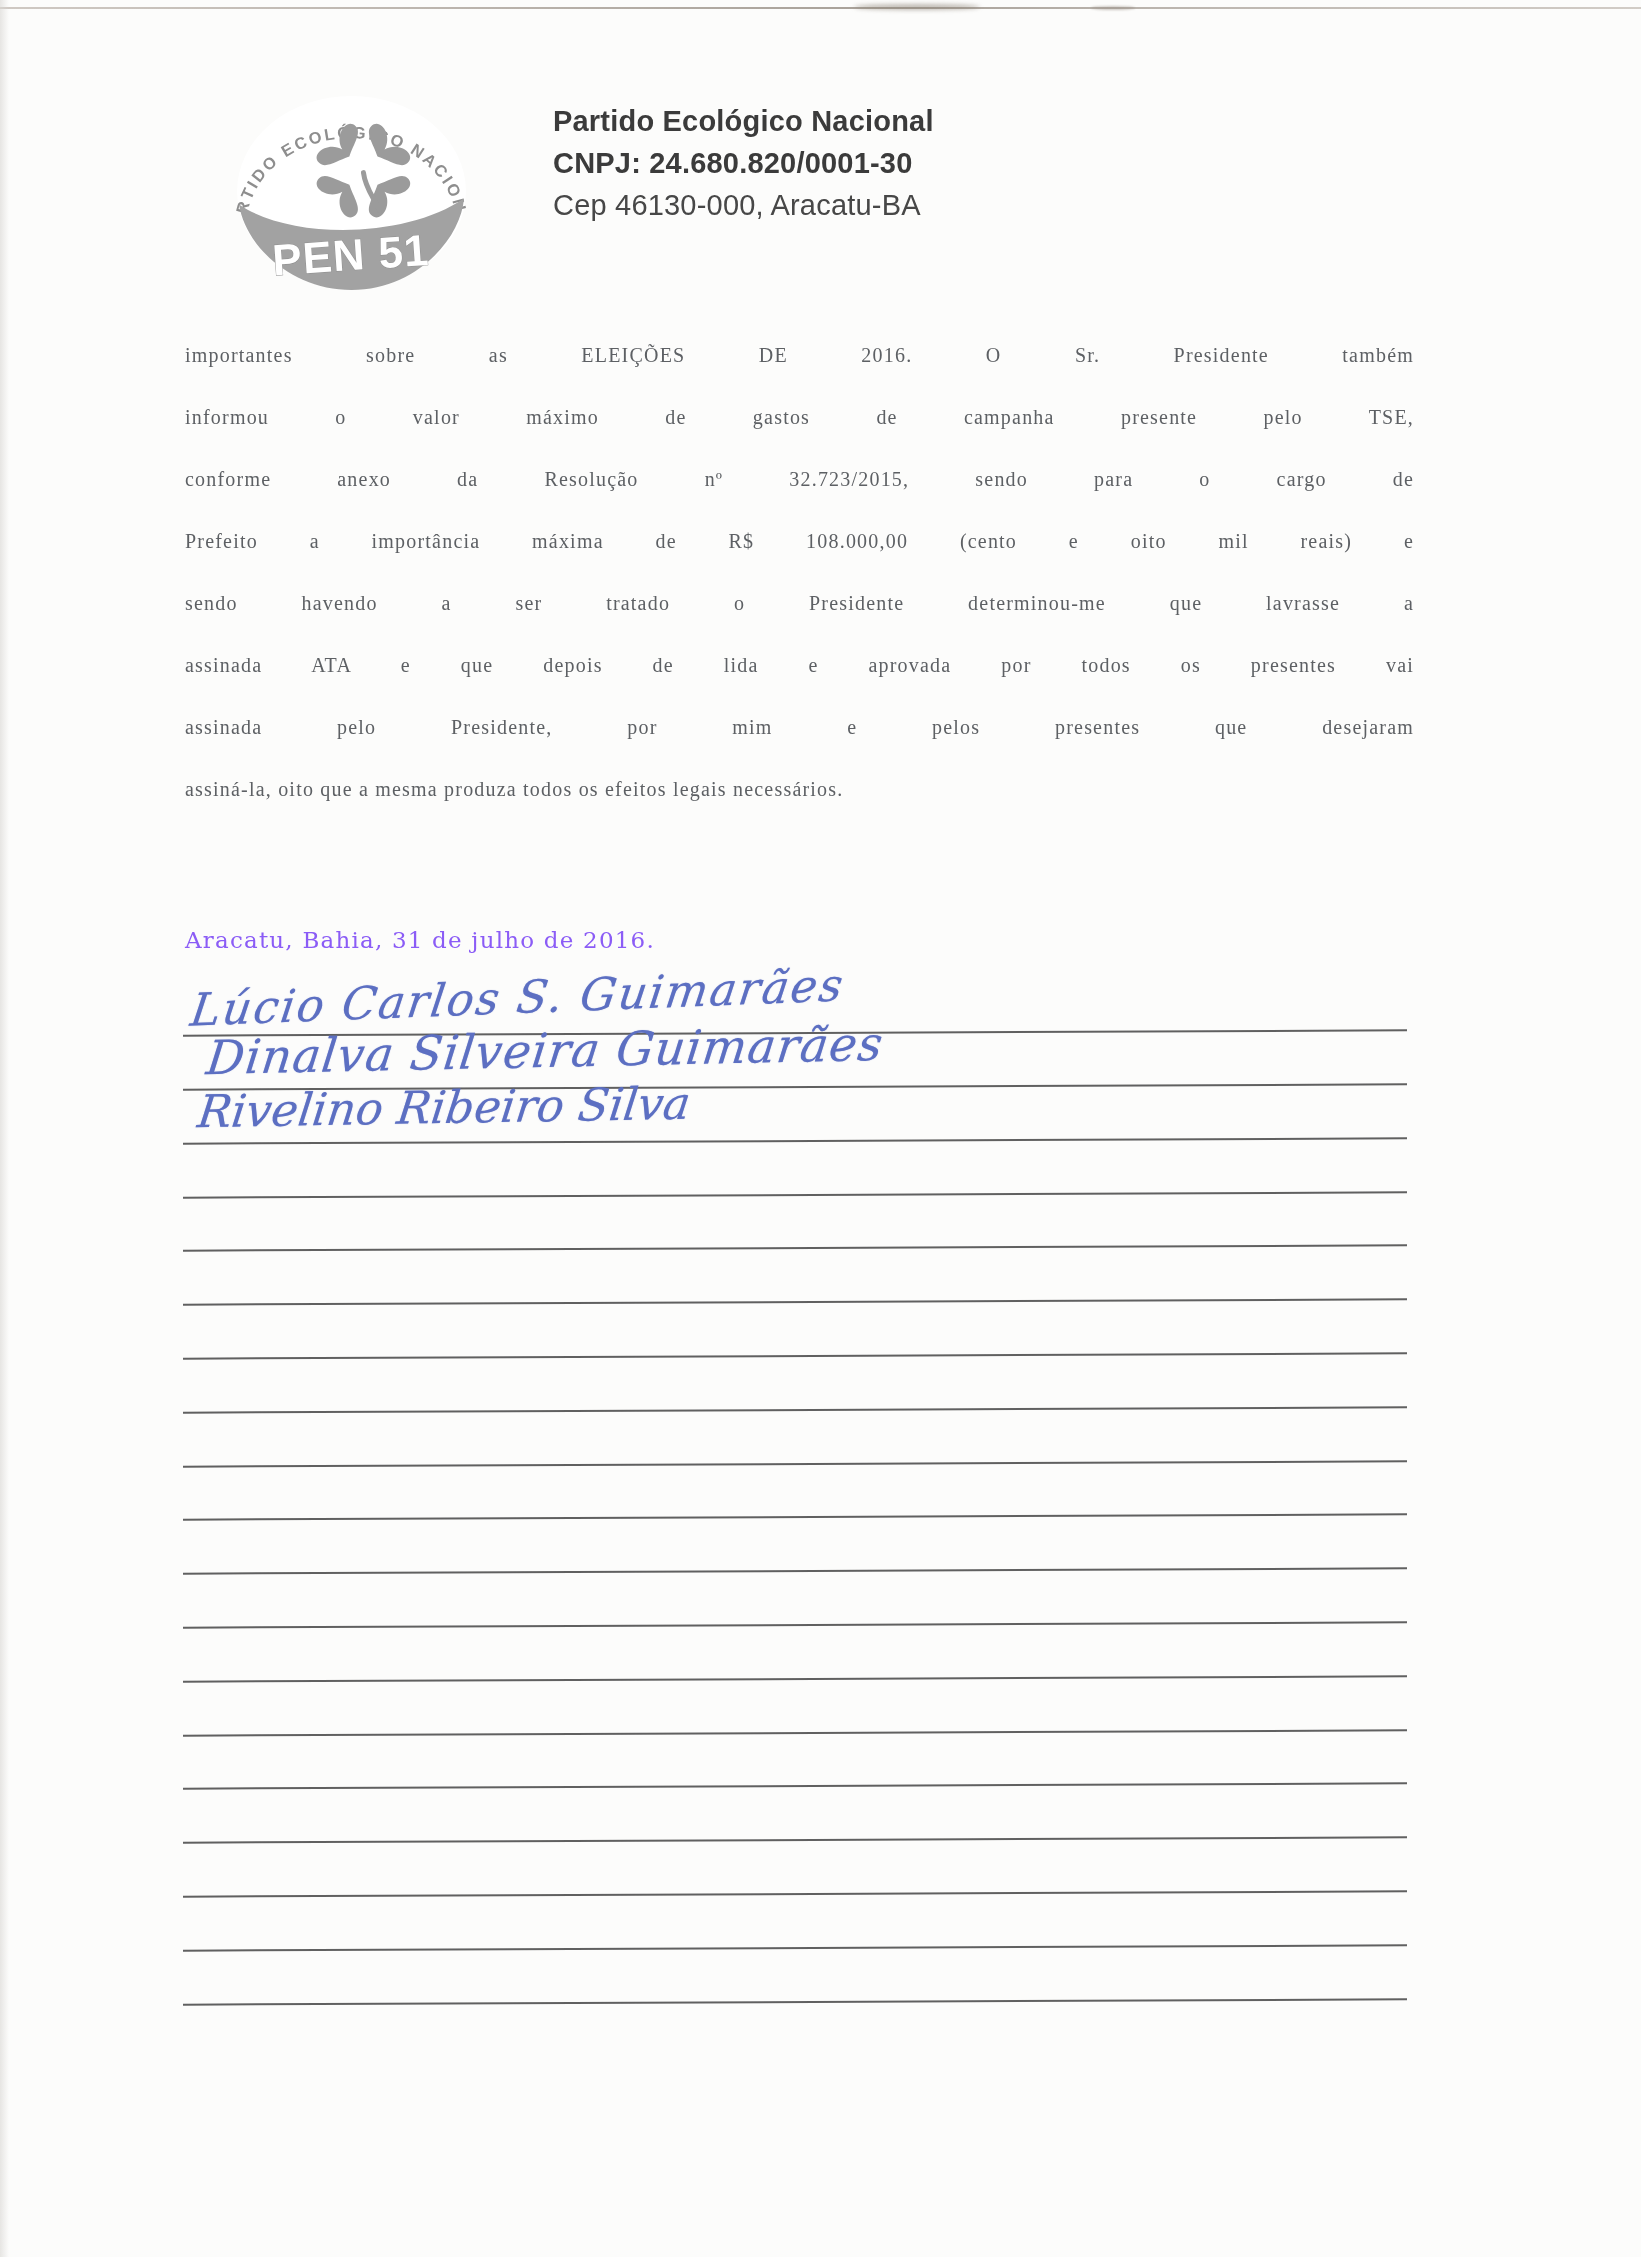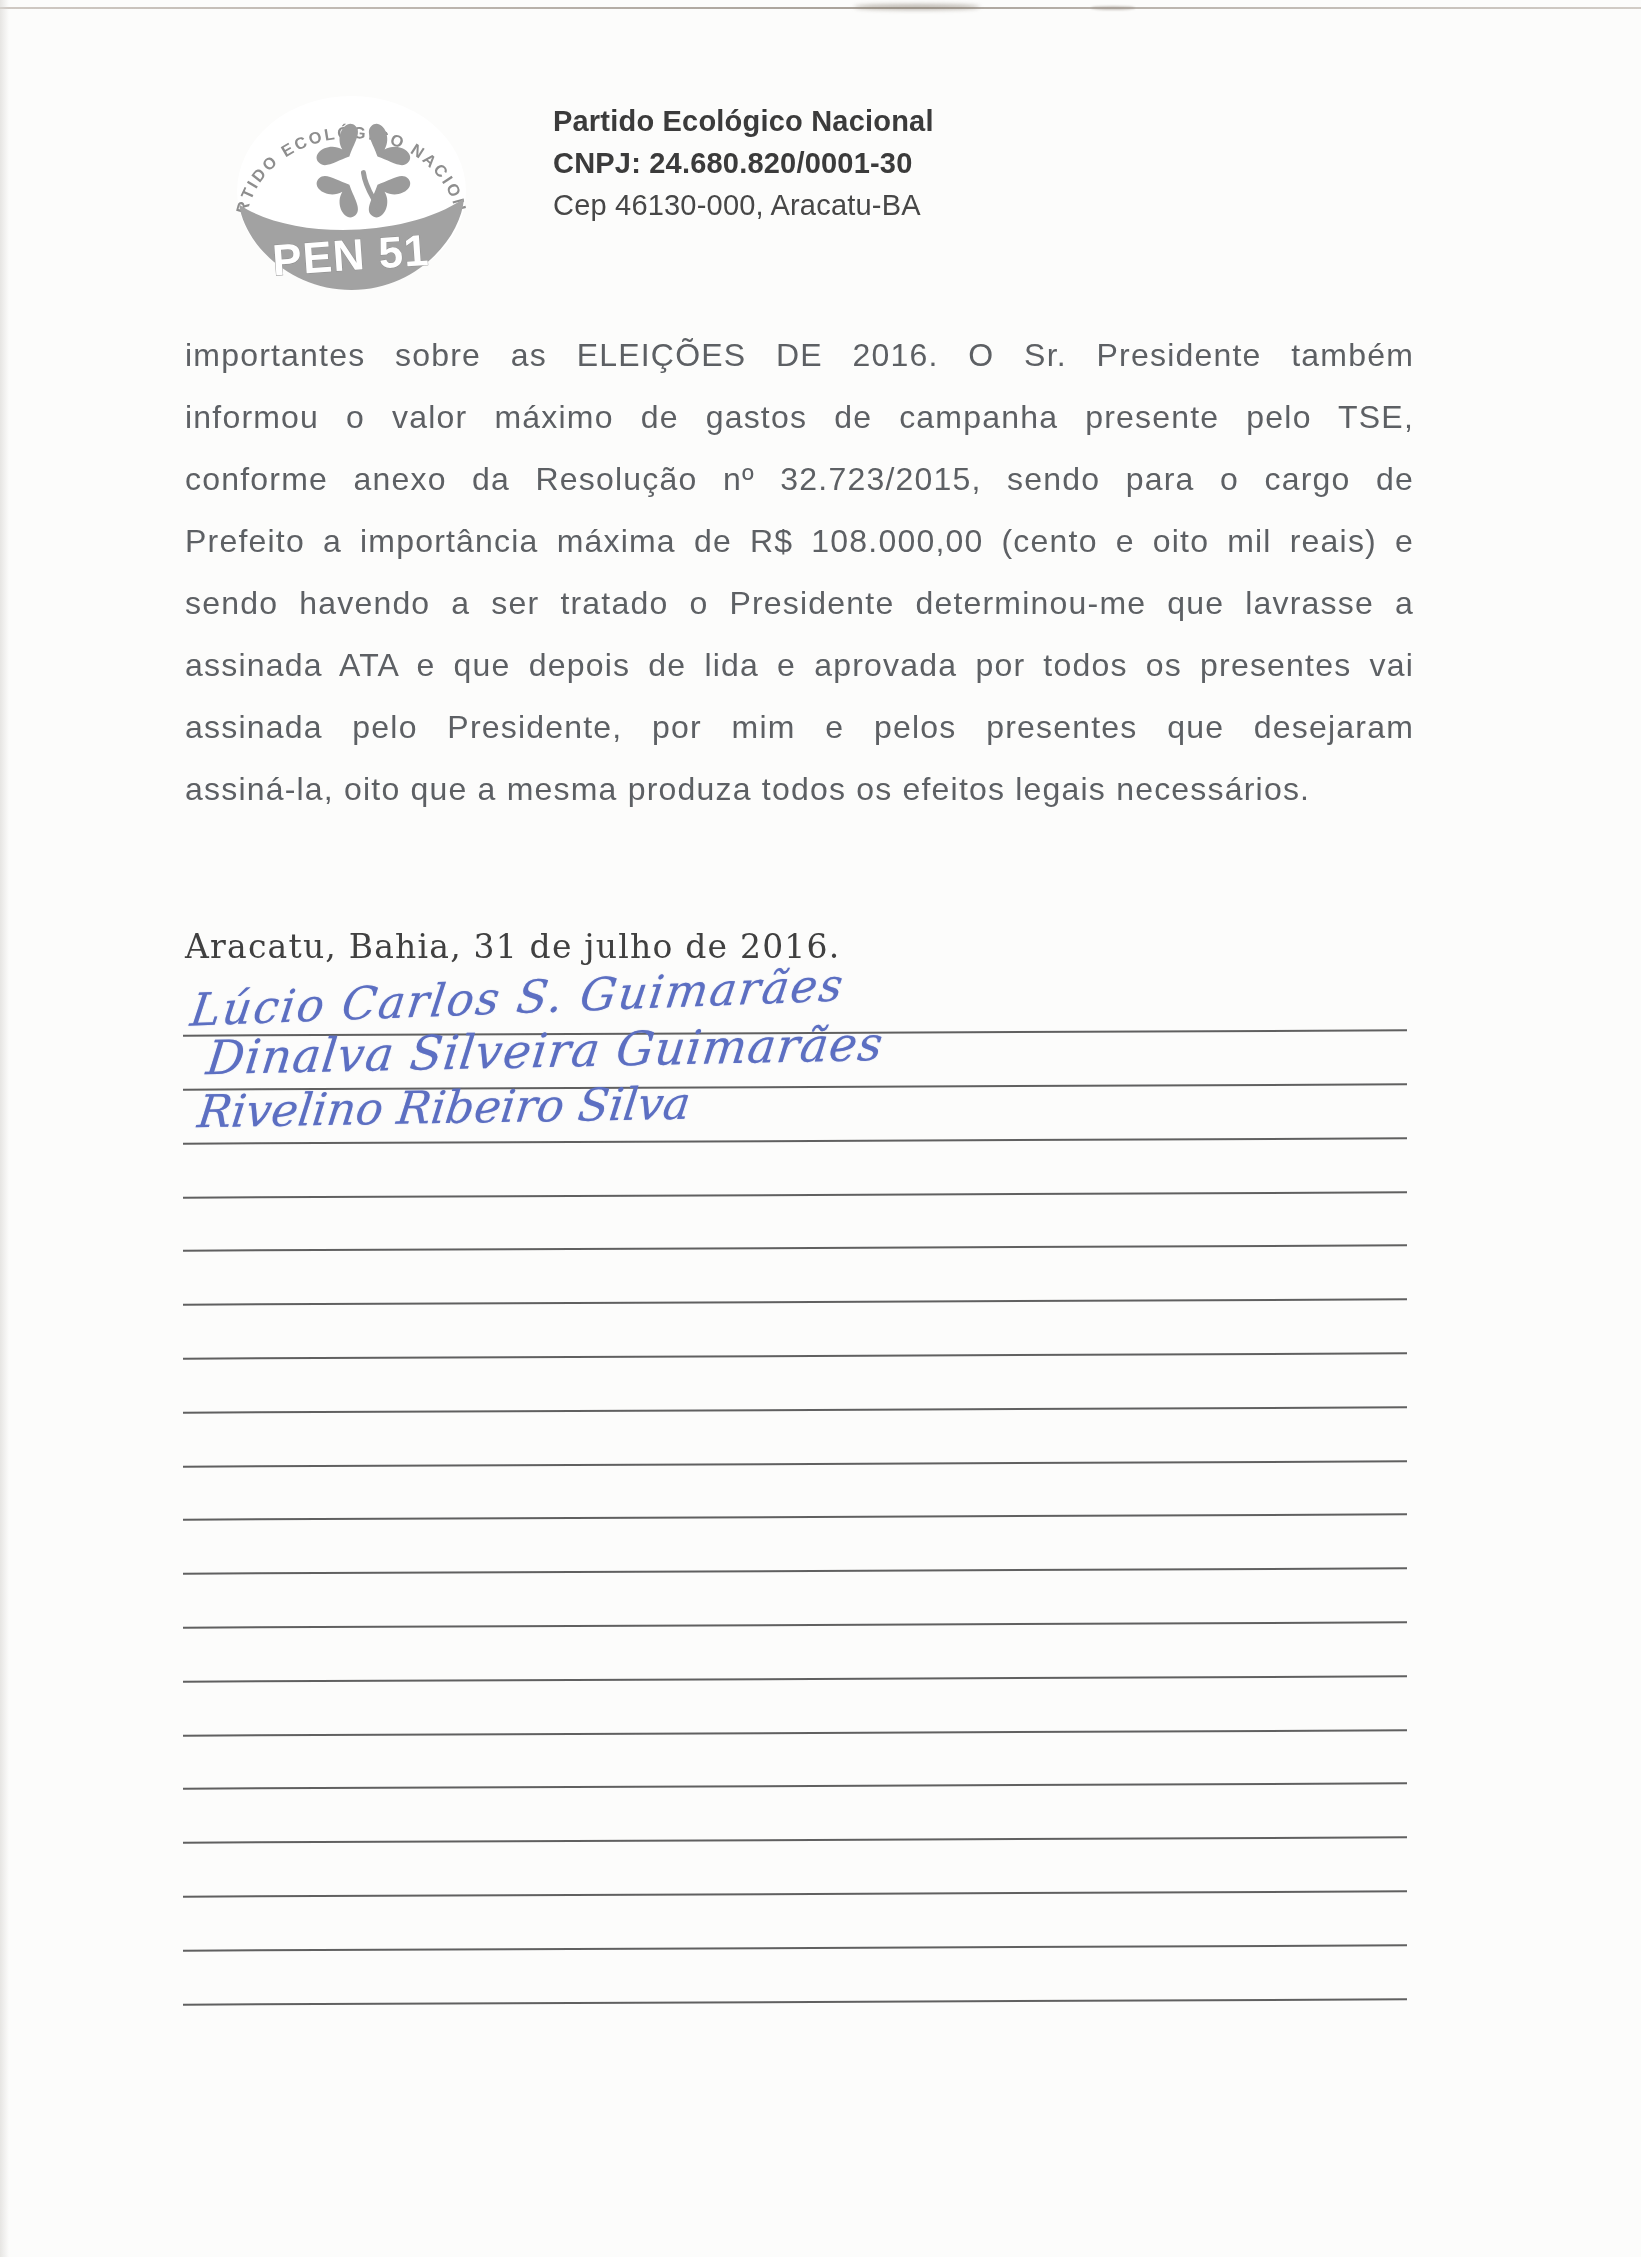--- a/index.html
+++ b/index.html
@@ -21,26 +21,26 @@
     background:linear-gradient(90deg,#d8d6d3,rgba(255,255,255,0));opacity:.6;}
 
   
   .logo{position:absolute;left:232px;top:89px;width:239px;height:209px;}
   .header-text{position:absolute;left:553px;top:100px;line-height:42px;
     font-size:29px;color:#474747;letter-spacing:0.2px;}
   .header-text .hl-bold{font-weight:bold;color:#3b3b3b;}
 
   
   .body-text{position:absolute;left:185px;top:324px;width:1229px;
-    font-family:Liberation Sans, sans-serif;font-size:32px;line-height:62px;
+    font-family:Liberation Serif, serif;font-size:20px;line-height:62px;
     color:#5d6064;letter-spacing:1.2px;}
   .body-line{text-align:justify;text-align-last:justify;white-space:normal;}
   .body-line.last{text-align-last:left;}
   .date-line{position:absolute;left:185px;top:927px;
-    font-family:"DejaVu Serif",serif;font-size:33px;color:#404040;letter-spacing:1.2px;}
+    font-family:"DejaVu Serif",serif;font-size:23px;color:#8b5cf6;letter-spacing:1.2px;}
 
   
   .sig-area{position:absolute;left:0;top:0;width:100%;height:100%;}
   .rule{position:absolute;left:183px;width:1224px;height:1.9px;background:#4a4a4a;opacity:.88;
     transform:rotate(-0.25deg);}
   .sig{position:absolute;font-family:"DejaVu Serif",serif;font-style:italic;
     color:#5c6fc2;white-space:nowrap;letter-spacing:-0.5px;
     text-shadow:0 0 1px rgba(92,111,194,.55);}
 </style>
 </head>

